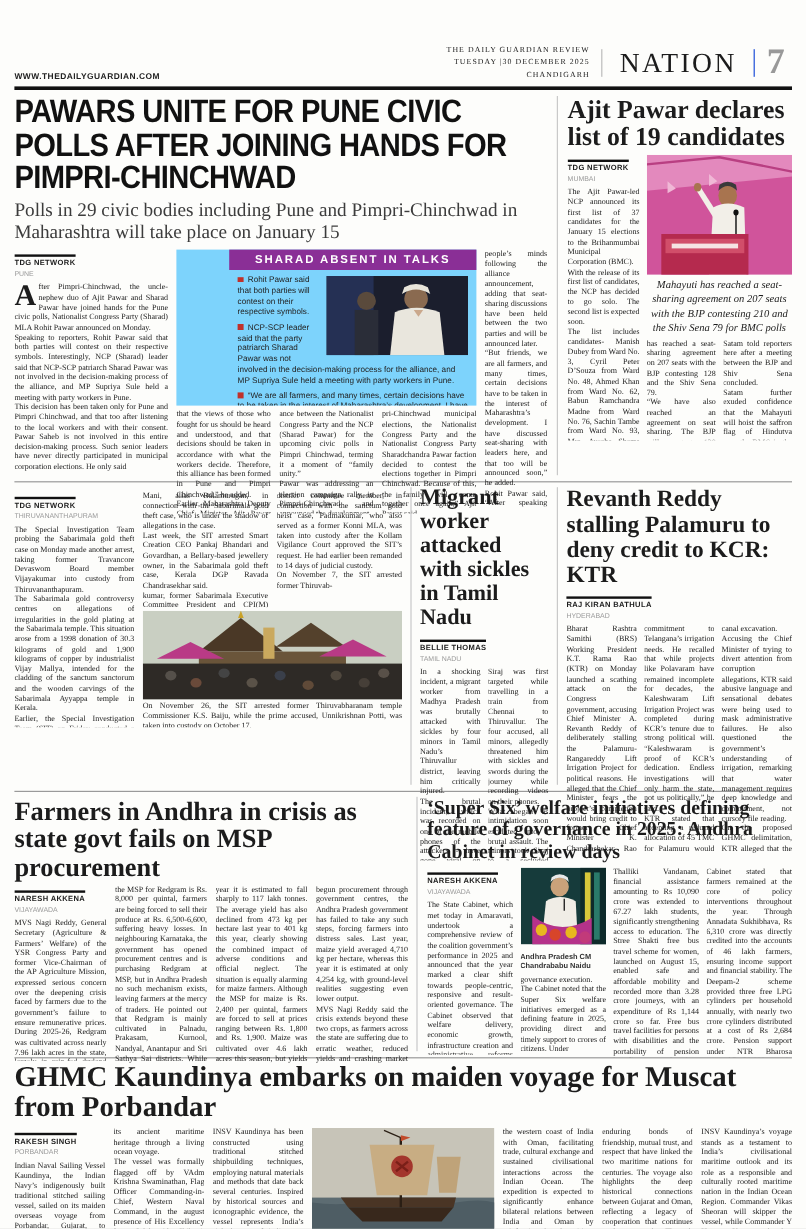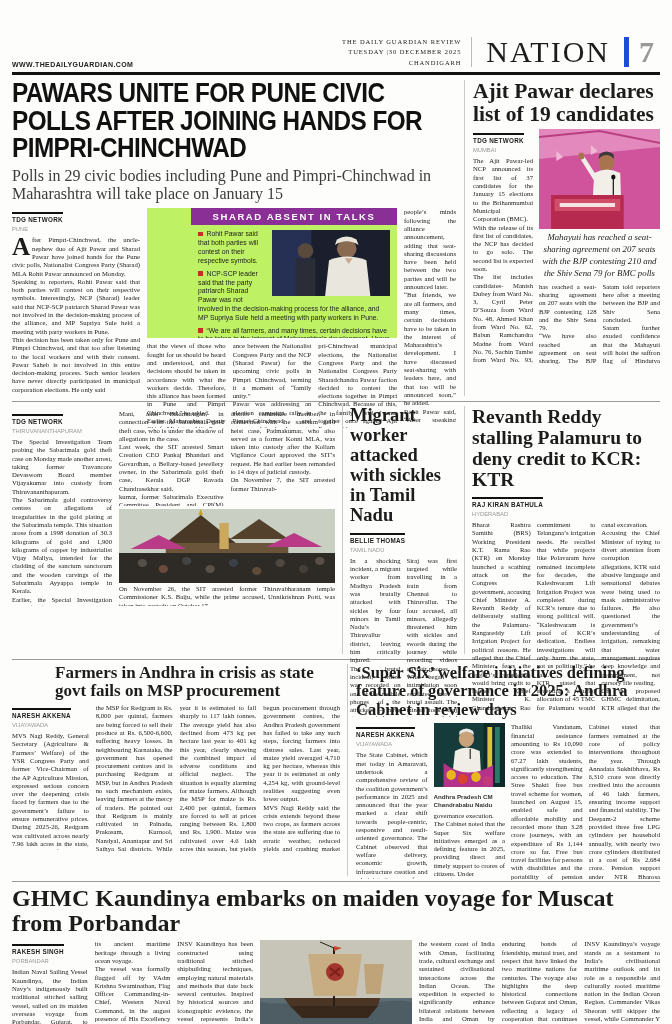--- a/index.html
+++ b/index.html
@@ -7,22 +7,22 @@
         padding:6px 12px;font-family:"Liberation Serif",serif;color:#1c1c1c;
         overflow:hidden;position:relative;}
   
   .masthead{display:flex;justify-content:space-between;align-items:flex-end;
             height:62px;border-bottom:3px solid #121212;padding-bottom:4px;}
   .site-url{font-family:"Liberation Sans",sans-serif;font-size:7px;font-weight:bold;
             letter-spacing:.4px;color:#222;}
   .mh-right{display:flex;align-items:center;}
   .mh-info{text-align:right;font-size:6.5px;letter-spacing:.9px;color:#222;
            text-transform:uppercase;line-height:1.6;padding-right:10px;}
-  .section-name{font-size:30px;letter-spacing:2px;padding:0 14px;
-                border-left:1px solid #bbb;border-right:5px solid #1d4ed8;line-height:1;}
+  .section-name{font-size:23px;letter-spacing:2px;padding:0 14px;
+                border-left:1px solid #bbb;border-right:1px solid #1d4ed8;line-height:1;}
   .page-num{font-size:30px;color:#999;font-weight:bold;padding:0 6px 0 10px;line-height:1;}
   
   .byline{font-family:"Liberation Sans",sans-serif;font-size:6.3px;font-weight:bold;
           letter-spacing:.3px;text-transform:uppercase;border-top:2px solid #111;
           display:inline-block;padding-top:2px;}
   .byline-loc{font-family:"Liberation Sans",sans-serif;font-size:5.8px;color:#999;
               text-transform:uppercase;margin-bottom:4px;}
   .body-text{font-size:6.7px;line-height:1.24;text-align:justify;
              white-space:pre-line;overflow:hidden;}
   .cols{display:flex;gap:7px;}
@@ -35,21 +35,21 @@
   .art-pawars{width:452px;box-sizing:border-box;padding-right:8px;}
   .h1wrap{overflow:hidden;}
   .h1{font-family:"Liberation Sans",sans-serif;font-weight:bold;font-size:27px;
       line-height:1.02;letter-spacing:-.6px;transform:scaleX(.9);transform-origin:left top;
       width:112%;color:#111;}
   .subhead{font-size:16px;color:#3c3c3c;line-height:1.15;margin-top:4px;}
   .pawars-body{display:flex;gap:7px;margin-top:5px;height:214px;}
   .pawars-left{width:128px;flex:none;overflow:hidden;}
   .pawars-center{width:250px;flex:none;}
   .pawars-right{flex:1;overflow:hidden;}
-  .talks-box{background:#bef264;padding-left:44px;}
+  .talks-box{background:#7dd3fc;padding-left:44px;}
   .talks-head{background:#8a2f96;color:#fff;font-family:"Liberation Sans",sans-serif;
               font-weight:bold;font-size:9.5px;text-align:center;letter-spacing:1.6px;
               padding:3px 0;}
   .talks-body{padding:5px 7px 4px;overflow:hidden;height:104px;}
   .talks-photo{float:right;width:118px;height:66px;margin:0 0 3px 6px;}
   .bullet{font-family:"Liberation Sans",sans-serif;font-size:6.8px;line-height:1.3;
           margin-bottom:4px;color:#222;text-align:left;}
   .bullet-sq{display:inline-block;width:4.5px;height:4.5px;background:#c0312b;
              margin-right:4px;}
   .pawars-under{margin-top:4px;height:86px;}
@@ -75,21 +75,21 @@
   .saba-below{margin-top:2px;overflow:hidden;flex:1;}
   .art-migrant{width:122px;flex:none;box-sizing:border-box;padding:0 7px;}
   .h4{font-size:18.5px;font-weight:bold;line-height:1.08;}
   .migrant-body{display:flex;gap:6px;margin-top:3px;height:160px;}
   .art-revanth{flex:1;box-sizing:border-box;padding-left:7px;}
   .h5{font-size:19.5px;font-weight:bold;line-height:1.08;}
   .revanth-body{display:flex;gap:6px;margin-top:3px;height:190px;}
   
   .row3{display:flex;height:212px;}
   .art-farmers{width:335px;flex:none;box-sizing:border-box;padding-right:7px;}
-  .h6{font-size:17px;font-weight:bold;line-height:1.06;margin-left:43px;}
+  .h6{font-size:22px;font-weight:bold;line-height:1.06;}
   .farmers-body{display:flex;gap:7px;margin-top:4px;height:148px;}
   .art-super{flex:1;box-sizing:border-box;padding-left:8px;}
   .h7{font-size:16.5px;font-weight:bold;line-height:1.12;}
   .super-body{display:flex;gap:6px;margin-top:4px;height:158px;}
   .naidu-photo{width:100%;height:64px;}
   .caption-bold{font-family:"Liberation Sans",sans-serif;font-size:6.2px;font-weight:bold;
                 line-height:1.25;color:#333;margin:2px 0 3px;}
   
   .row4{margin-top:2px;}
   .h8{font-size:24px;font-weight:bold;line-height:1.05;}

